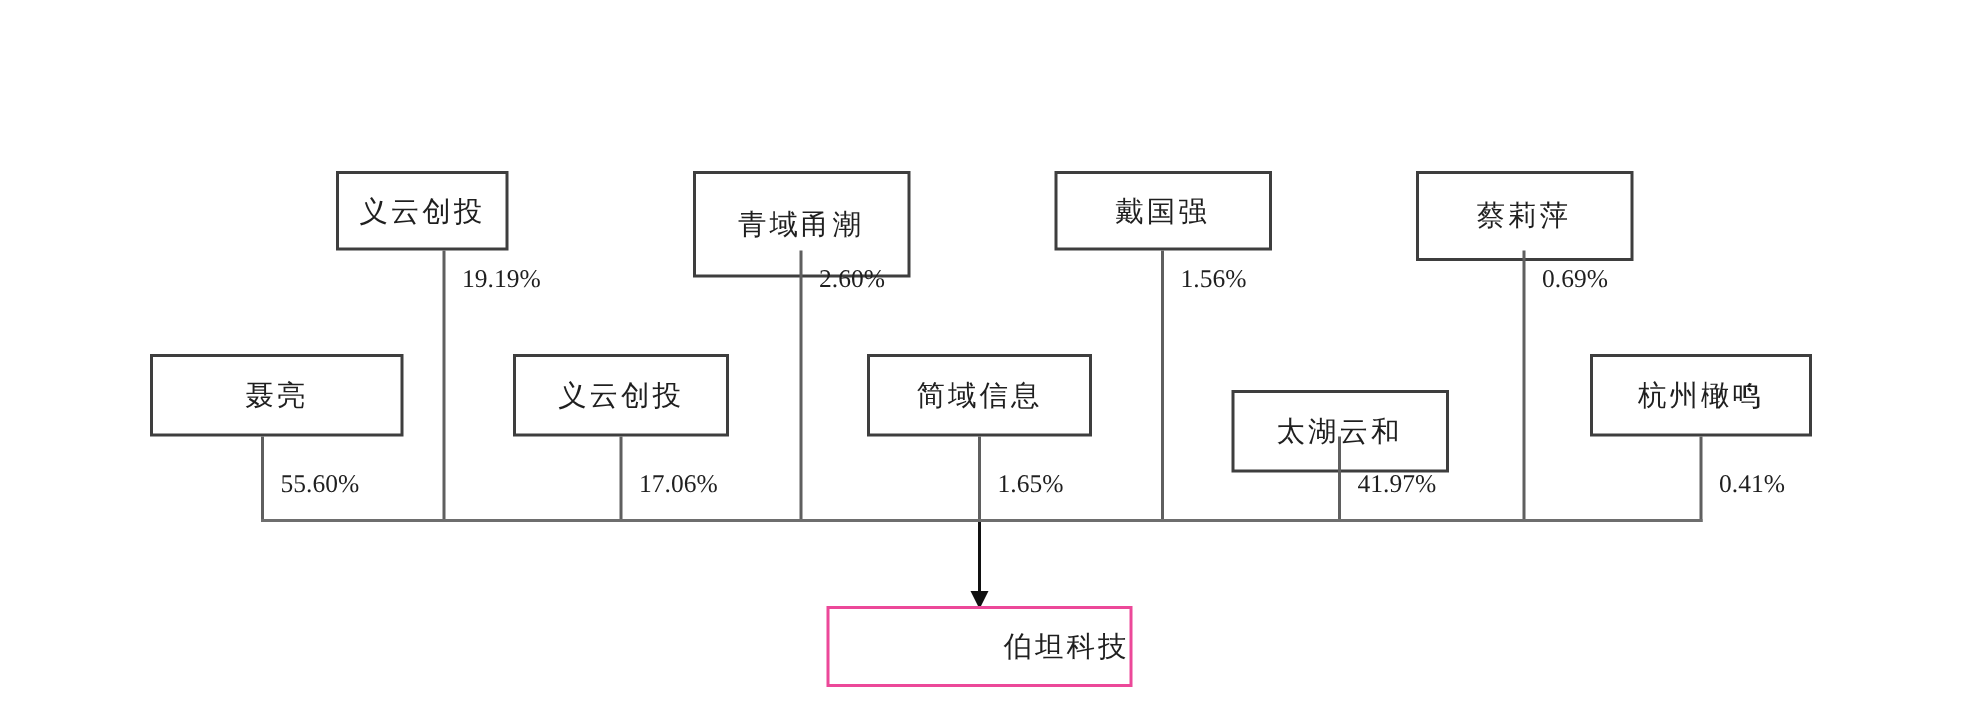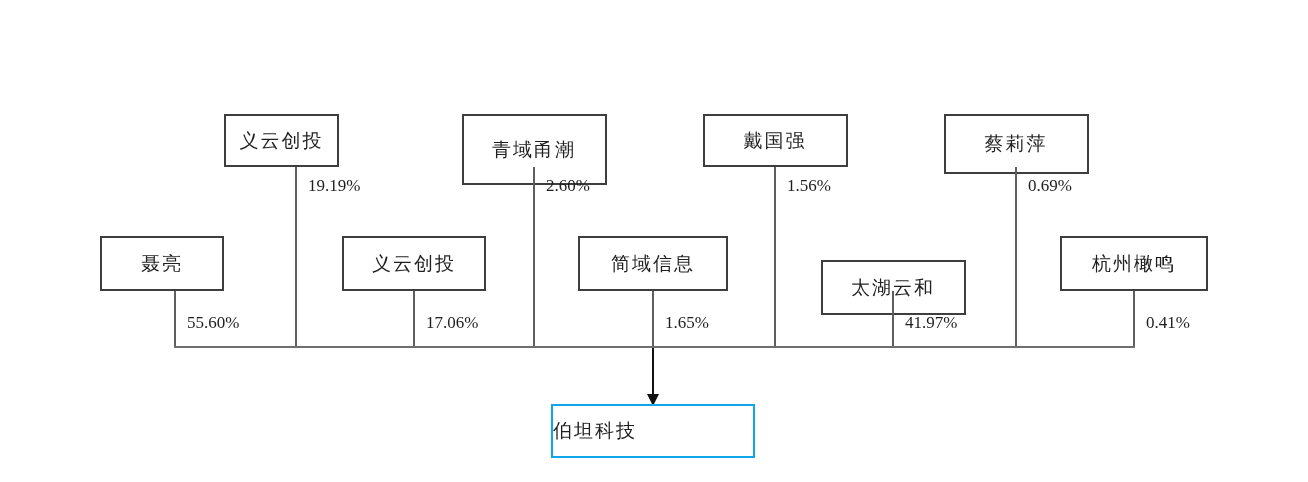--- a/index.html
+++ b/index.html
@@ -34,25 +34,25 @@
     display: flex;
     align-items: center;
     justify-content: center;
     font-size: 19px;
     letter-spacing: 2px;
     white-space: nowrap;
   }
   .company-box {
     position: absolute;
     box-sizing: border-box;
-    border: 2px solid #0ea5e9;
+    border: 2px solid #ec4899;
     background: #ffffff;
     display: flex;
     align-items: center;
-    justify-content: flex-start;
+    justify-content: flex-end;
     font-size: 19px;
     letter-spacing: 2px;
     white-space: nowrap;
   }
   .vline {
     position: absolute;
     width: 2px;
     background: #5f5f5f;
   }
   .hline {
@@ -80,21 +80,21 @@
     border-top: 12px solid #111111;
   }
 </style>
 </head>
 <body>
 
 <div class="canvas">
 
 
   <div id="nodes">
-      <div class="node-box" style="left: 100px; top: 236px; width: 124px; height: 55px; font-family: Liberation Serif, serif;">
+      <div class="node-box" style="left: 100px; top: 236px; width: 169px; height: 55px; font-family: Liberation Serif, serif;">
         <span>聂亮</span>
       </div>
       <div class="vline" style="left: 174px; top: 291px; height: 57px;"></div>
       <div class="pct" style="left: 187px; top: 313px;">55.60%</div>
       <div class="node-box" style="left: 224px; top: 114px; width: 115px; height: 53px;">
         <span>义云创投</span>
       </div>
       <div class="vline" style="left: 295px; top: 167px; height: 181px;"></div>
       <div class="pct" style="left: 308px; top: 176px;">19.19%</div>
       <div class="node-box" style="left: 342px; top: 236px; width: 144px; height: 55px;">

